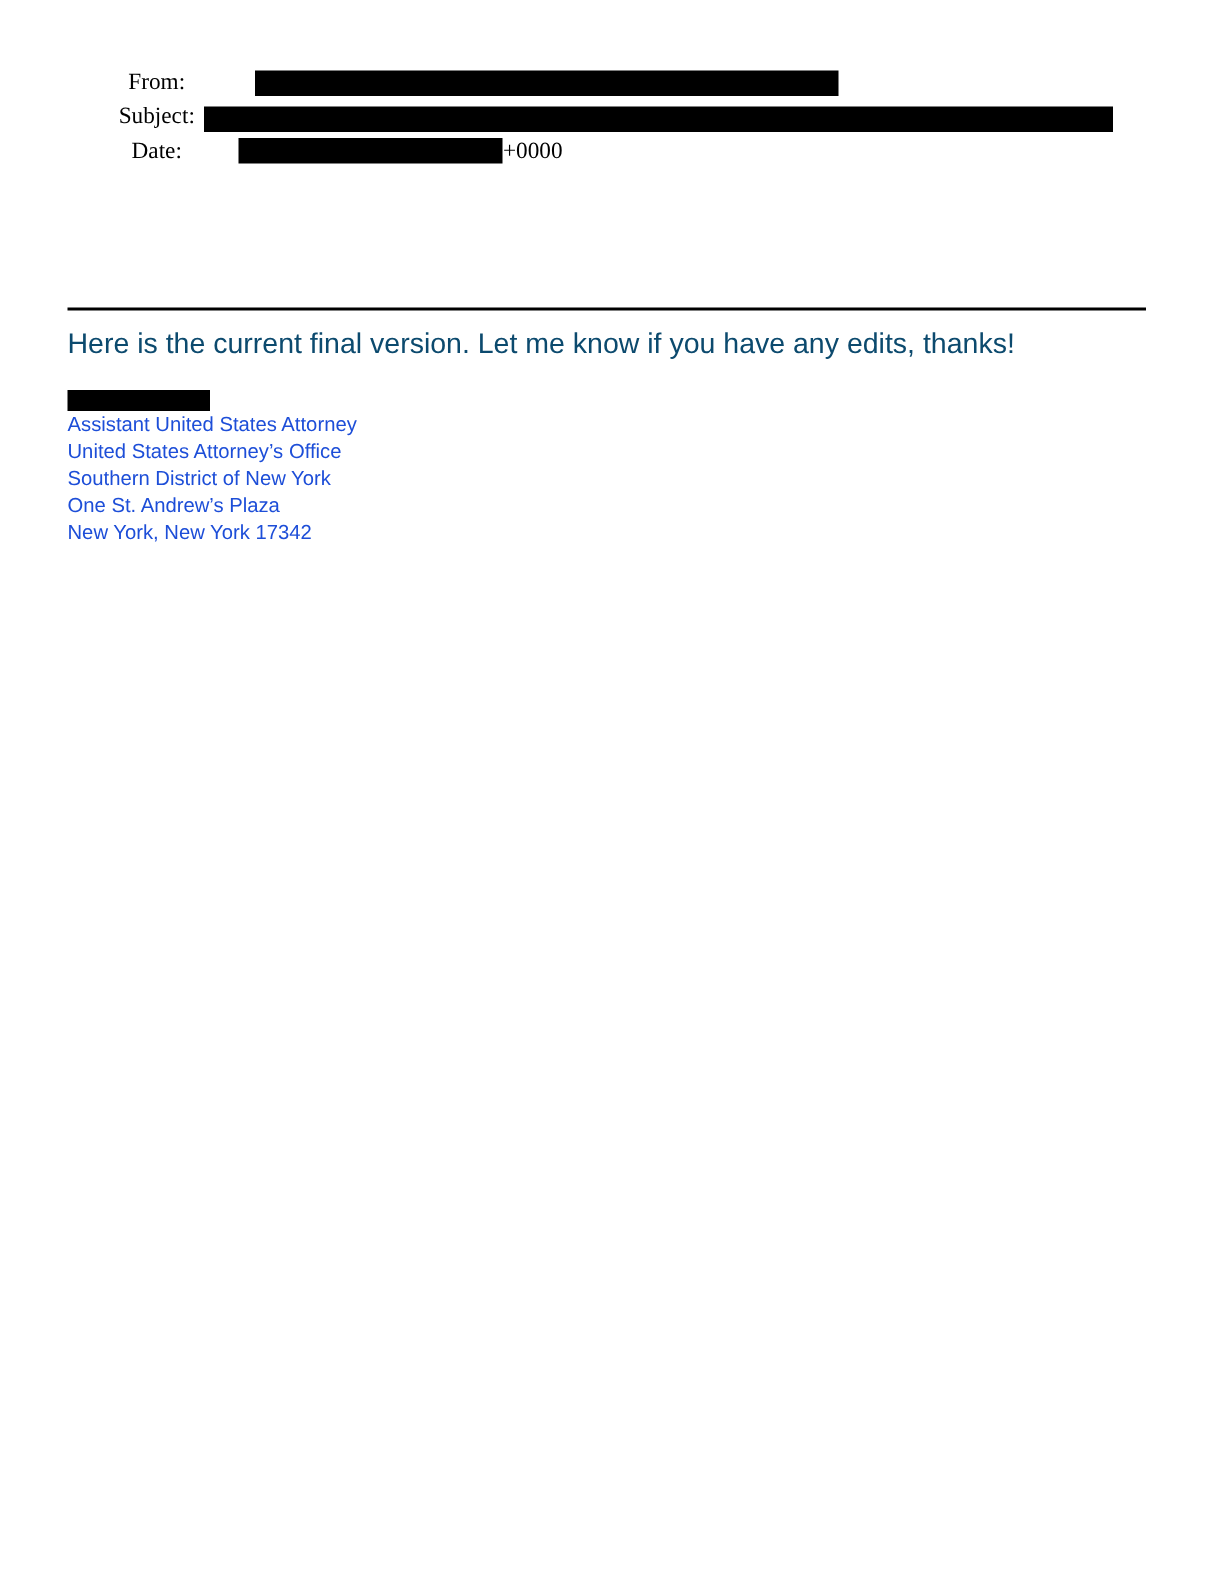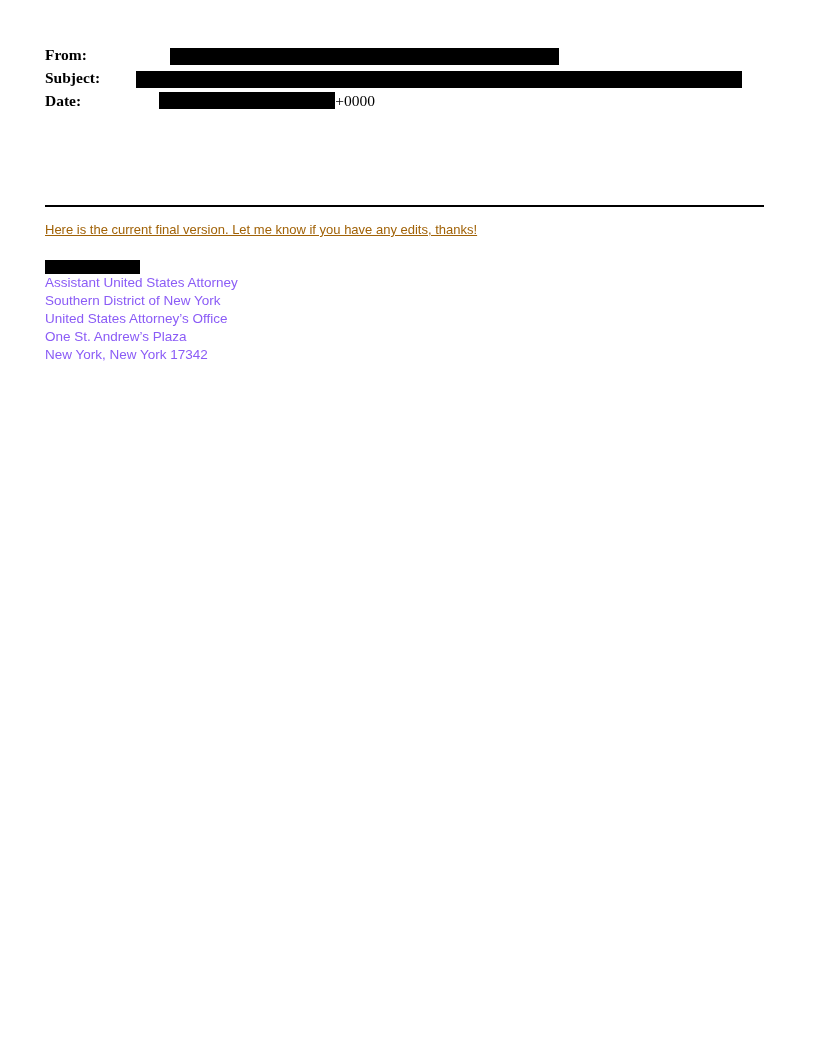--- a/index.html
+++ b/index.html
@@ -32,24 +32,24 @@
   }
 
   .hdr-row {
     display: flex;
     align-items: flex-start;
     min-height: 22px;
     margin-bottom: 1px;
   }
   .hdr-label {
     width: 119px;
-    text-align: left;
+    text-align: center;
     padding-right: 6px;
     font-family: "Liberation Serif", serif;
-    font-weight: bold;
+    font-weight: normal;
     font-size: 15.5px;
     line-height: 21px;
     white-space: nowrap;
     flex: 0 0 auto;
   }
   .hdr-value {
     font-family: "Liberation Serif", serif;
     font-size: 15.5px;
     line-height: 21px;
     flex: 1 1 auto;
@@ -86,35 +86,34 @@
     background: #000000;
   }
 
   
   .body-text {
     position: absolute;
     left: 45px;
     top: 221px;
     width: 720px;
     font-family: "Liberation Sans", sans-serif;
-    font-size: 13px;
+    font-size: 19px;
     line-height: 18px;
-    color: #a16207;
-    text-decoration: underline;
+    color: #0c4a6e;
   }
 
   .sig-block {
     position: absolute;
     left: 45px;
     top: 256px;
     width: 420px;
     font-family: "Liberation Sans", sans-serif;
     font-size: 13.5px;
     line-height: 18px;
-    color: #8b5cf6;
+    color: #1d4ed8;
   }
   .sig-line { white-space: nowrap; height: 18px; }
   .redact-name { width: 95px; height: 14px; position: relative; top: 2px; }
   .redact-tel  { width: 88px; height: 14px; position: relative; top: 2px; margin-left: 2px; }
 </style>
 </head>
 <body>
 
 <div class="page">
 
@@ -145,19 +144,19 @@
 
   <div class="hr-rule"></div>
 
   <div class="body-text">Here is the current final version.  Let me know if you have any edits, thanks!</div>
 
   <div class="sig-block">
     <div class="sig-line">
       <span class="redact redact-name"></span>
     </div>
     <div class="sig-line">Assistant United States Attorney</div>
+    <div class="sig-line">United States Attorney’s Office</div>
     <div class="sig-line">Southern District of New York</div>
-    <div class="sig-line">United States Attorney’s Office</div>
     <div class="sig-line">One St. Andrew’s Plaza</div>
     <div class="sig-line">New York, New York 17342</div>
   </div>
 
 </div>
 
 </body></html>

